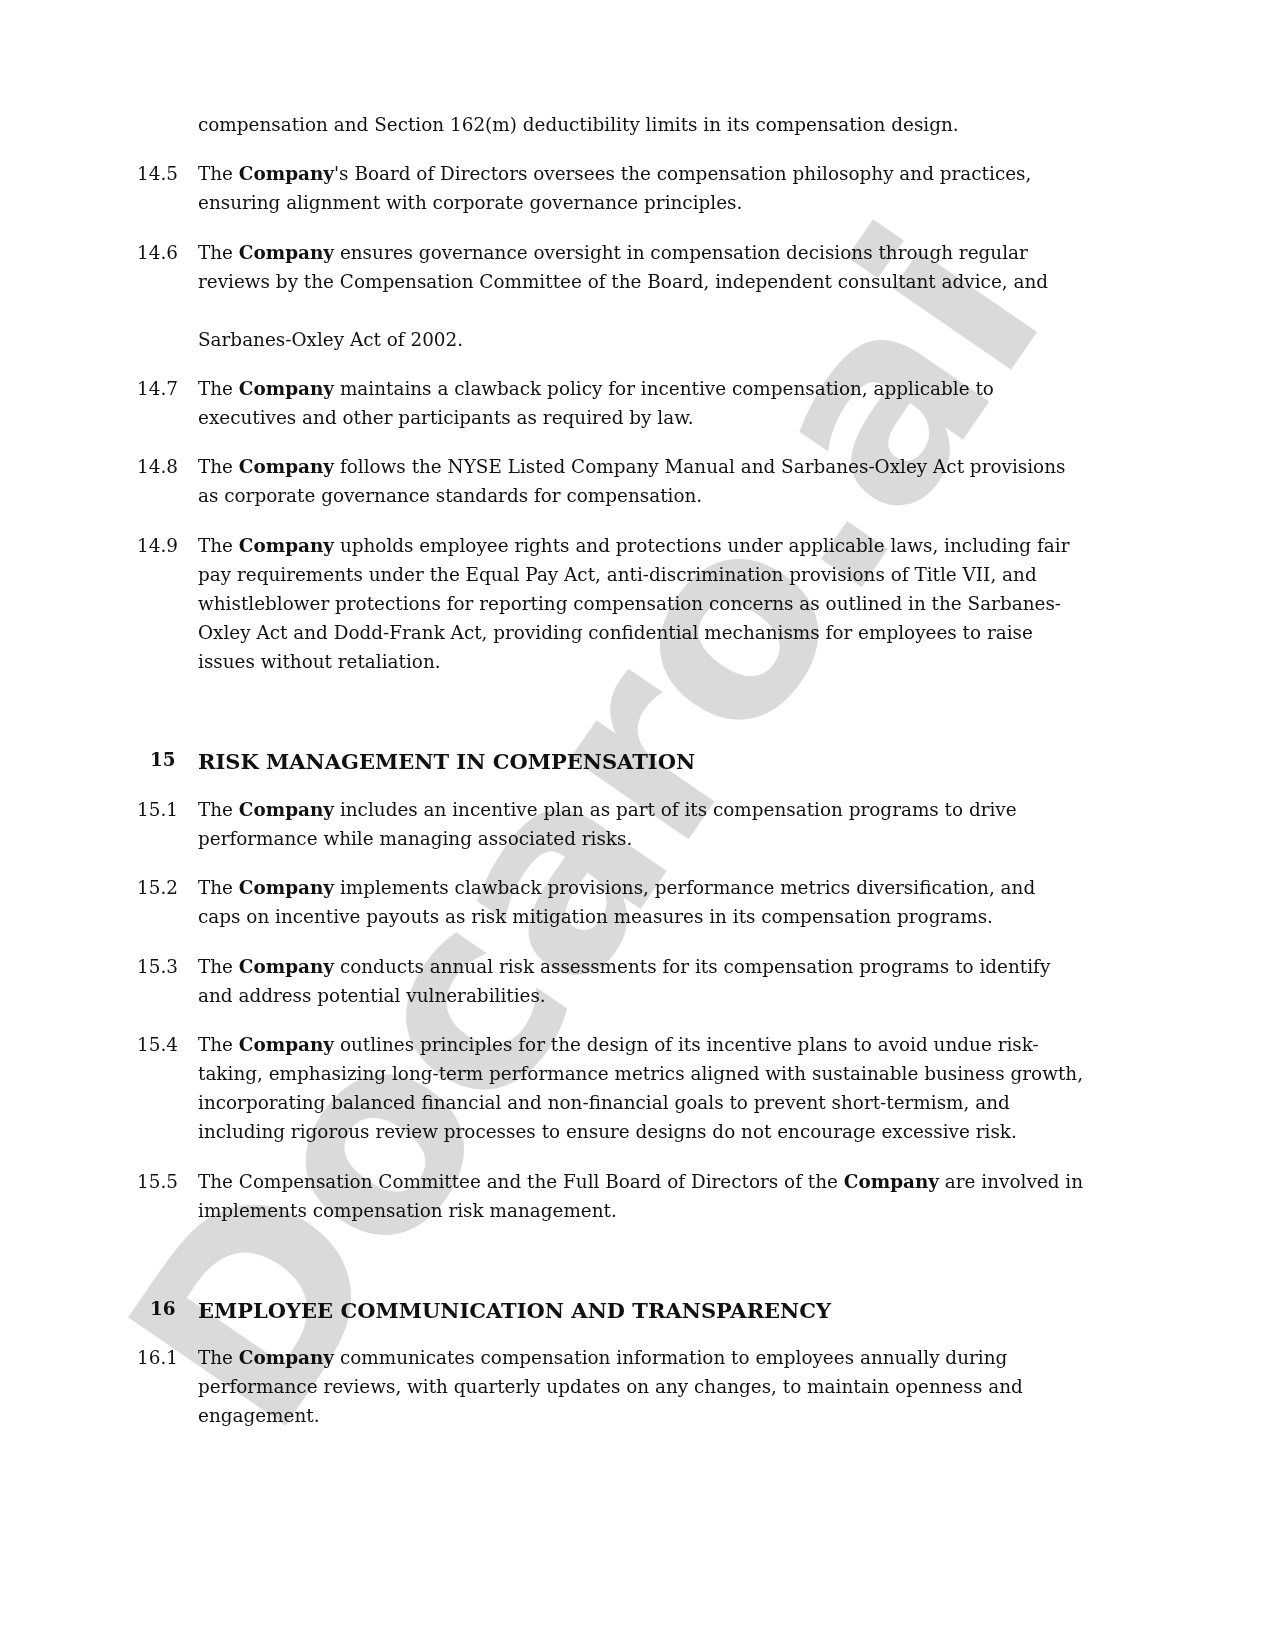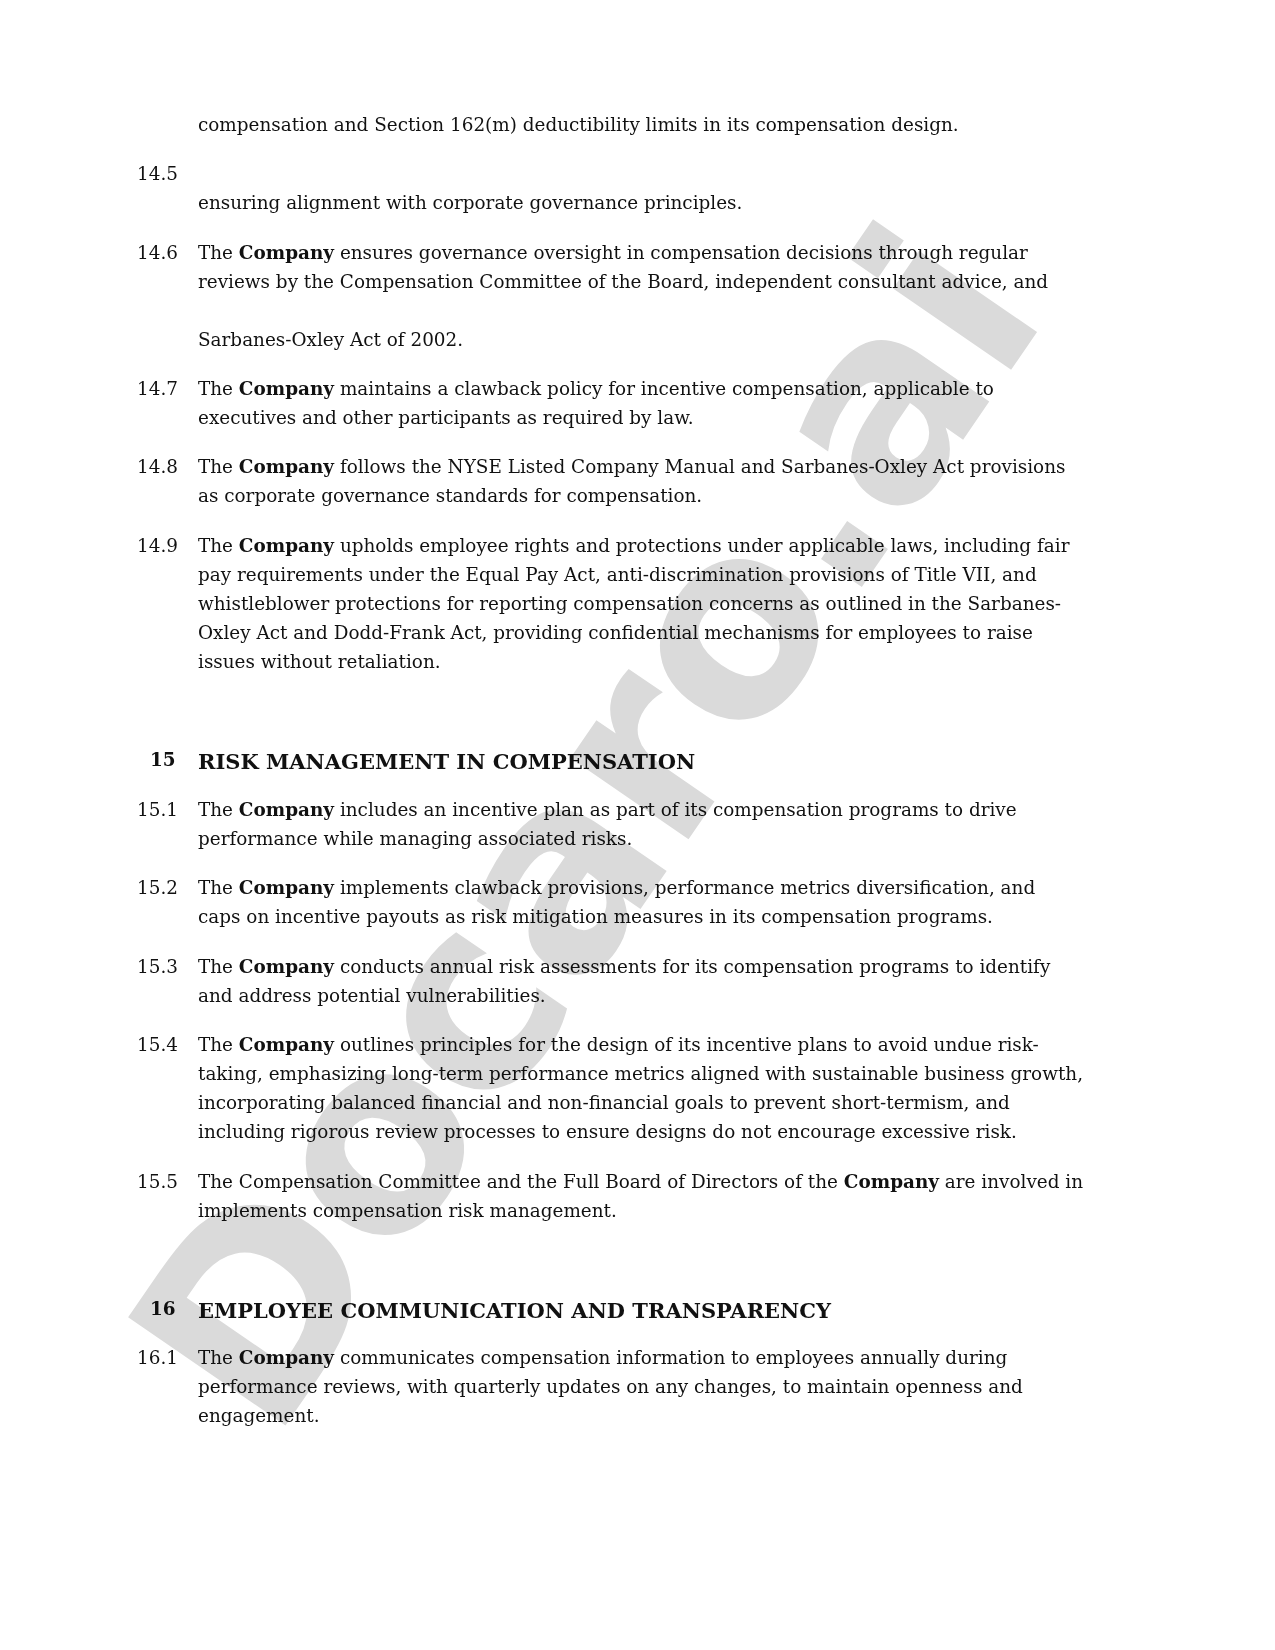--- a/index.html
+++ b/index.html
@@ -34,20 +34,21 @@
 </style>
 </head>
 <body>
 
 <div class="page">
   <div class="content">
 
     <div class="line" style="top:114px">compensation and Section 162(m) deductibility limits in its compensation design.</div>
 
     <div class="num" style="top:163px">14.5</div>
+    <div class="line" style="top:163px"><span>The </span><b>Company</b><span>'s Board of Directors oversees the compensation philosophy and practices,</span></div>
     <div class="line" style="top:192px">ensuring alignment with corporate governance principles.</div>
 
     <div class="num" style="top:242px">14.6</div>
     <div class="line" style="top:242px"><span>The </span><b>Company</b><span> ensures governance oversight in compensation decisions through regular</span></div>
     <div class="line" style="top:271px">reviews by the Compensation Committee of the Board, independent consultant advice, and</div>
     <div class="line" style="top:329px">Sarbanes-Oxley Act of 2002.</div>
 
     <div class="num" style="top:378px">14.7</div>
     <div class="line" style="top:378px"><span>The </span><b>Company</b><span> maintains a clawback policy for incentive compensation, applicable to</span></div>
     <div class="line" style="top:407px">executives and other participants as required by law.</div>

